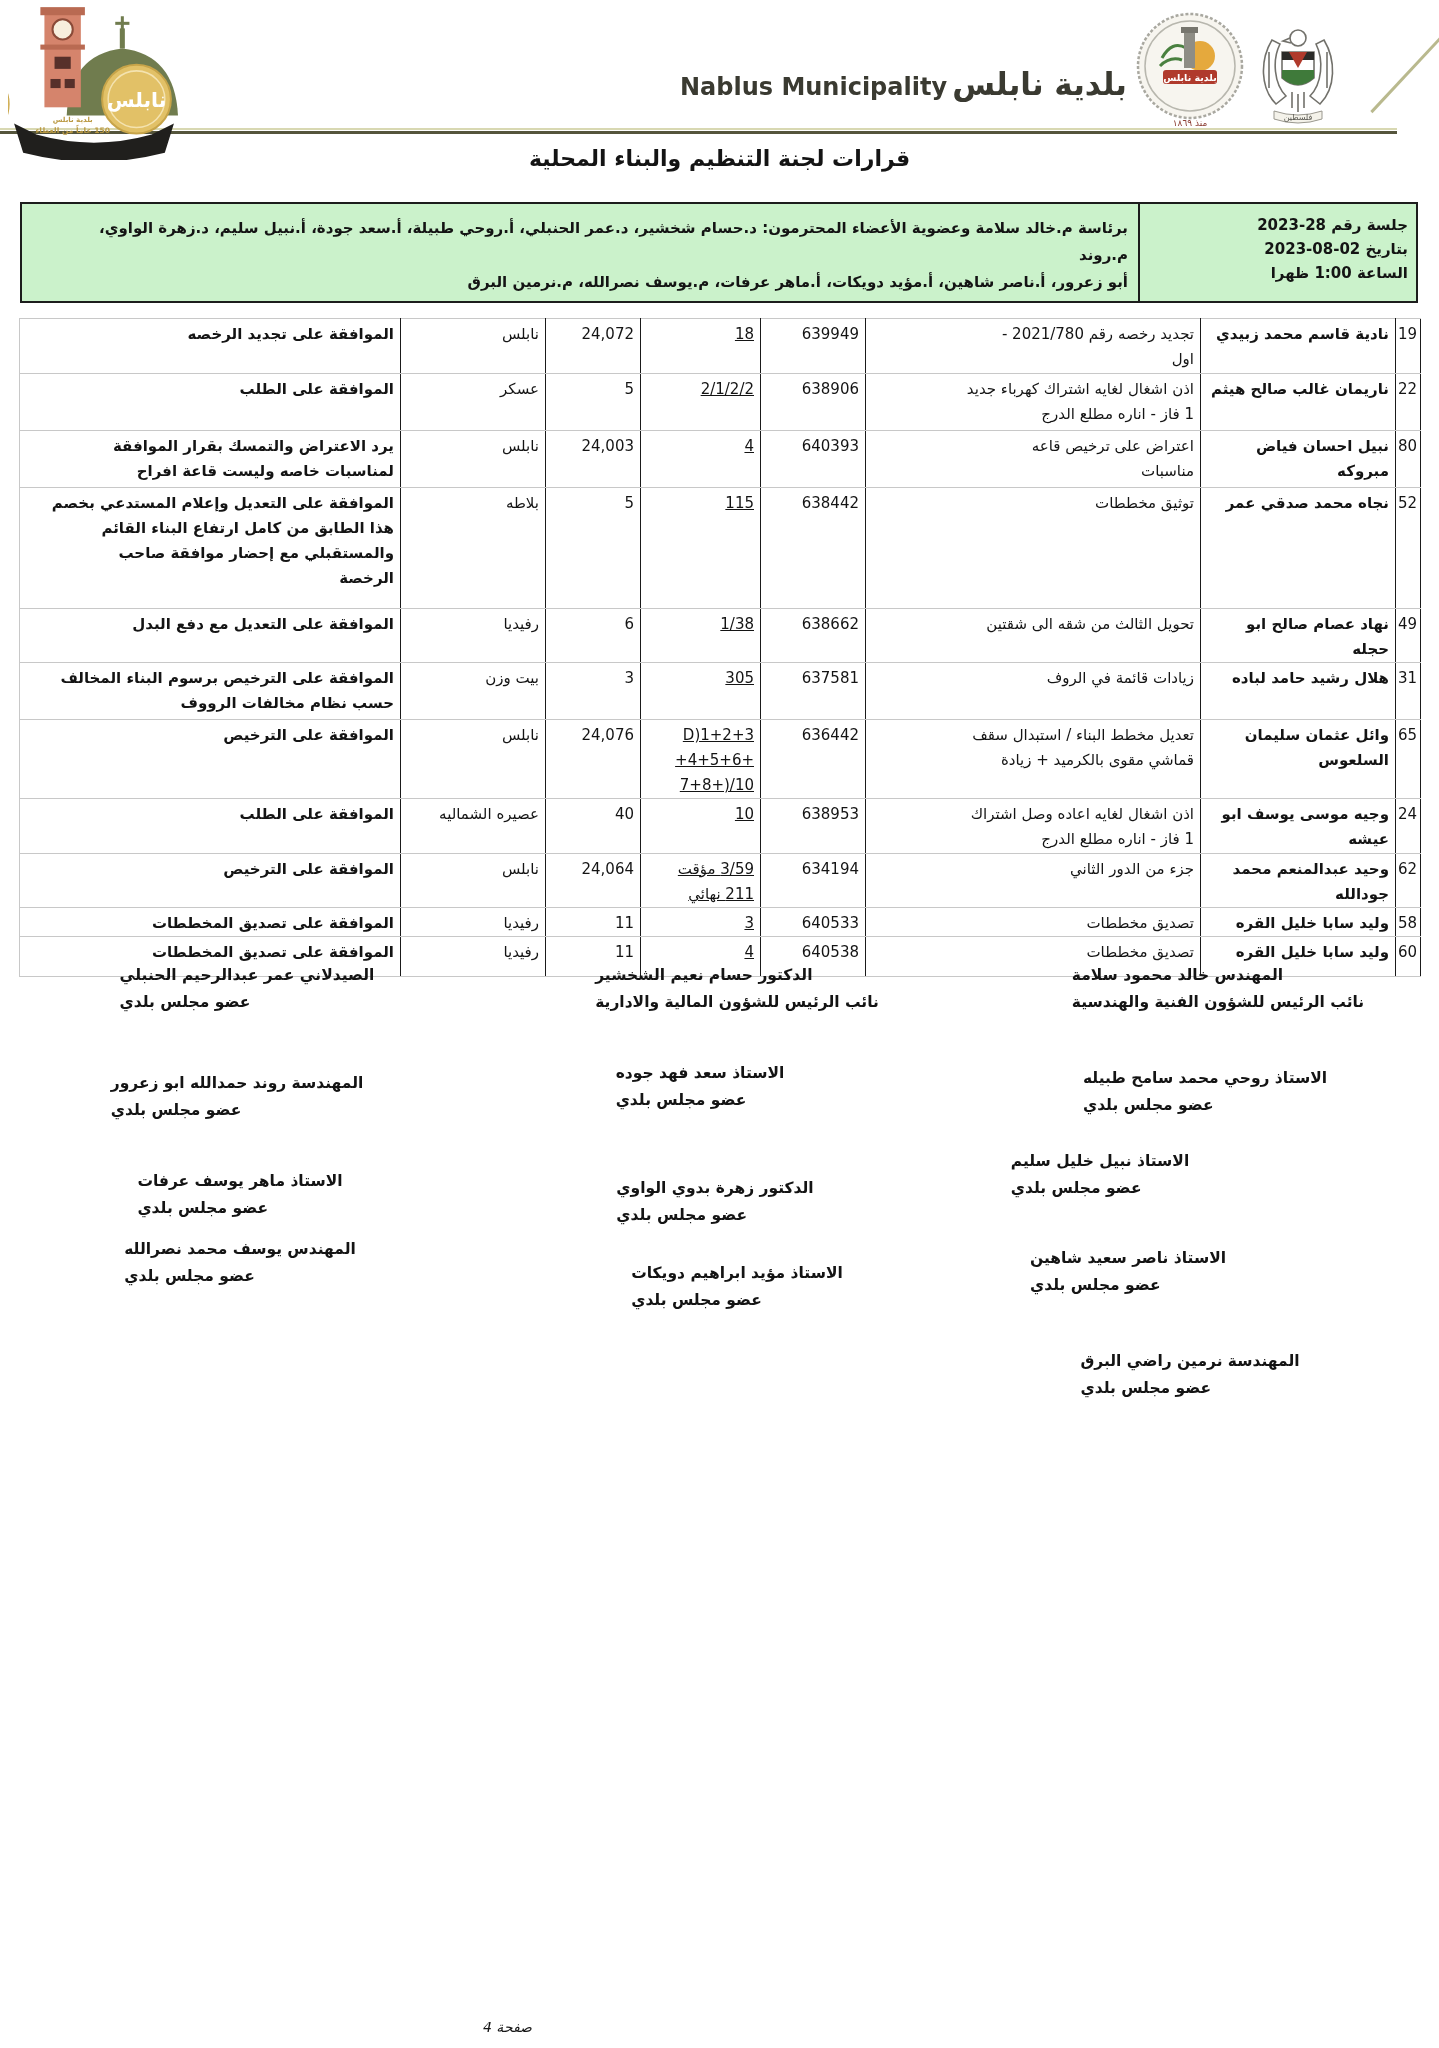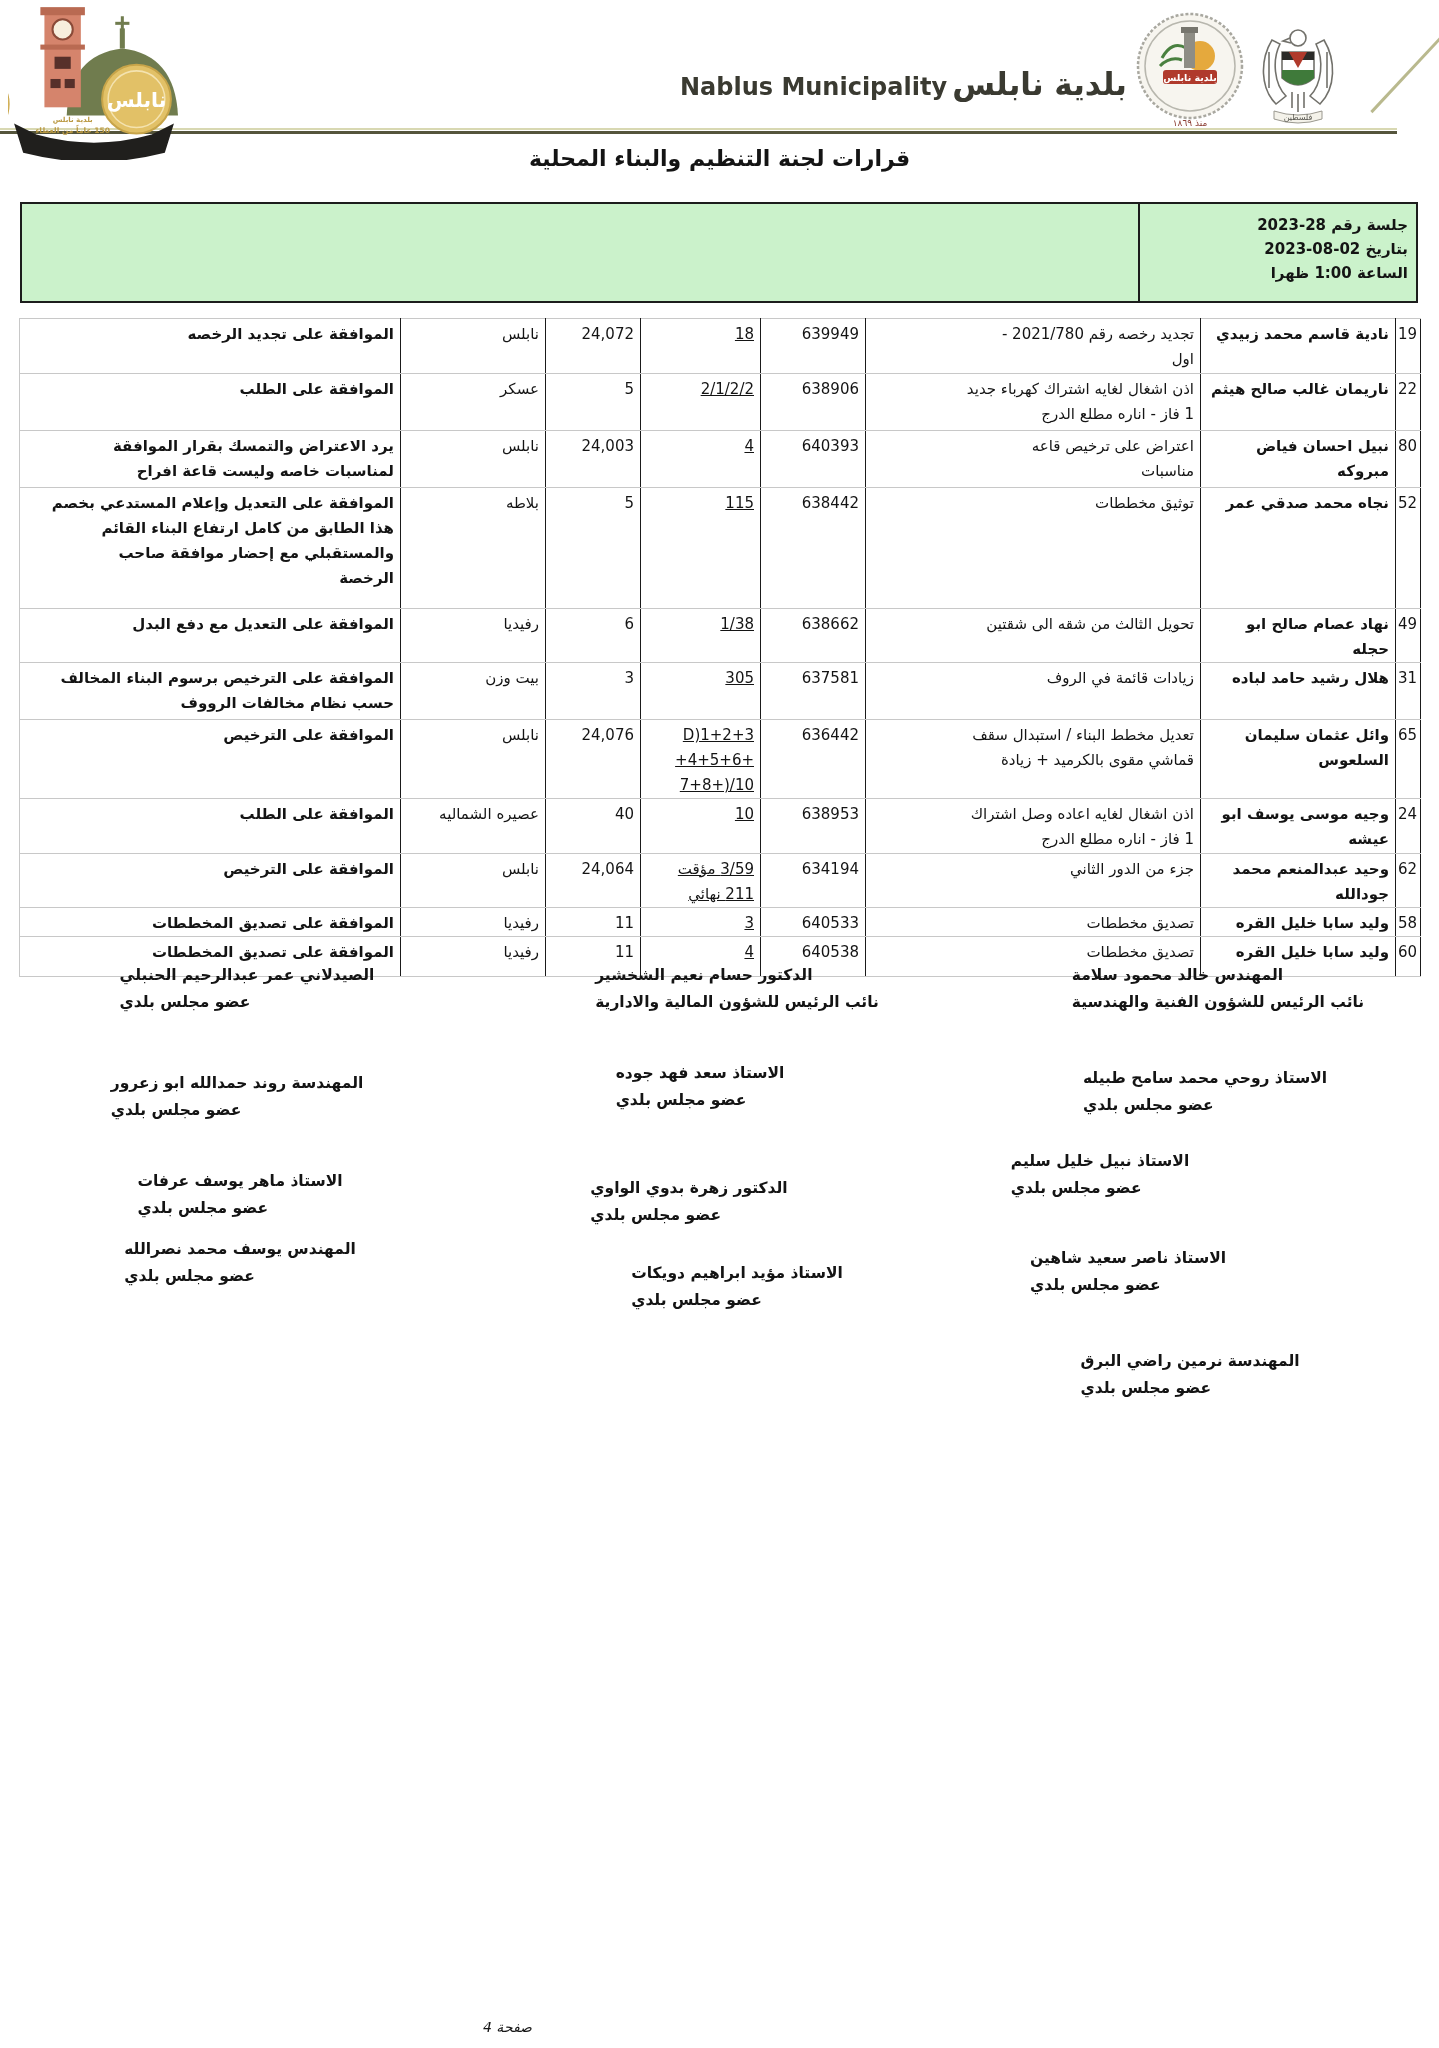--- a/index.html
+++ b/index.html
@@ -121,20 +121,22 @@
   <div class="rule-dark"></div>
 
   <div class="doc-title">قرارات لجنة التنظيم والبناء المحلية</div>
 
   <div class="session-box">
     <div class="session-meta">
       <div>جلسة رقم 28-2023</div>
       <div>بتاريخ 02-08-2023</div>
       <div>الساعة 1:00 ظهرا</div>
     </div>
+    <div class="attendees">برئاسة م.خالد سلامة وعضوية الأعضاء المحترمون: د.حسام شخشير، د.عمر الحنبلي، أ.روحي طبيلة، أ.سعد جودة، أ.نبيل سليم، د.زهرة الواوي، م.روند
+أبو زعرور، أ.ناصر شاهين، أ.مؤيد دويكات، أ.ماهر عرفات، م.يوسف نصرالله، م.نرمين البرق</div>
   </div>
 
   <table class="decisions">
     <colgroup>
       <col style="width:25px">
         <col style="width:195px">
         <col style="width:335px">
         <col style="width:105px">
       <col style="width:120px">
         <col style="width:95px">
@@ -289,21 +291,21 @@
     <div>عضو مجلس بلدي</div>
   </div>
   <div class="sig" style="left:237px;top:1070px">
     <div>المهندسة روند حمدالله ابو زعرور</div>
     <div>عضو مجلس بلدي</div>
   </div>
   <div class="sig" style="left:1100px;top:1148px">
     <div>الاستاذ نبيل خليل سليم</div>
     <div>عضو مجلس بلدي</div>
   </div>
-  <div class="sig" style="left:689px;top:1175px">
+  <div class="sig" style="left:715px;top:1175px">
     <div>الدكتور زهرة بدوي الواوي</div>
     <div>عضو مجلس بلدي</div>
   </div>
   <div class="sig" style="left:240px;top:1168px">
     <div>الاستاذ ماهر يوسف عرفات</div>
     <div>عضو مجلس بلدي</div>
   </div>
   <div class="sig" style="left:1128px;top:1245px">
     <div>الاستاذ ناصر سعيد شاهين</div>
     <div>عضو مجلس بلدي</div>

